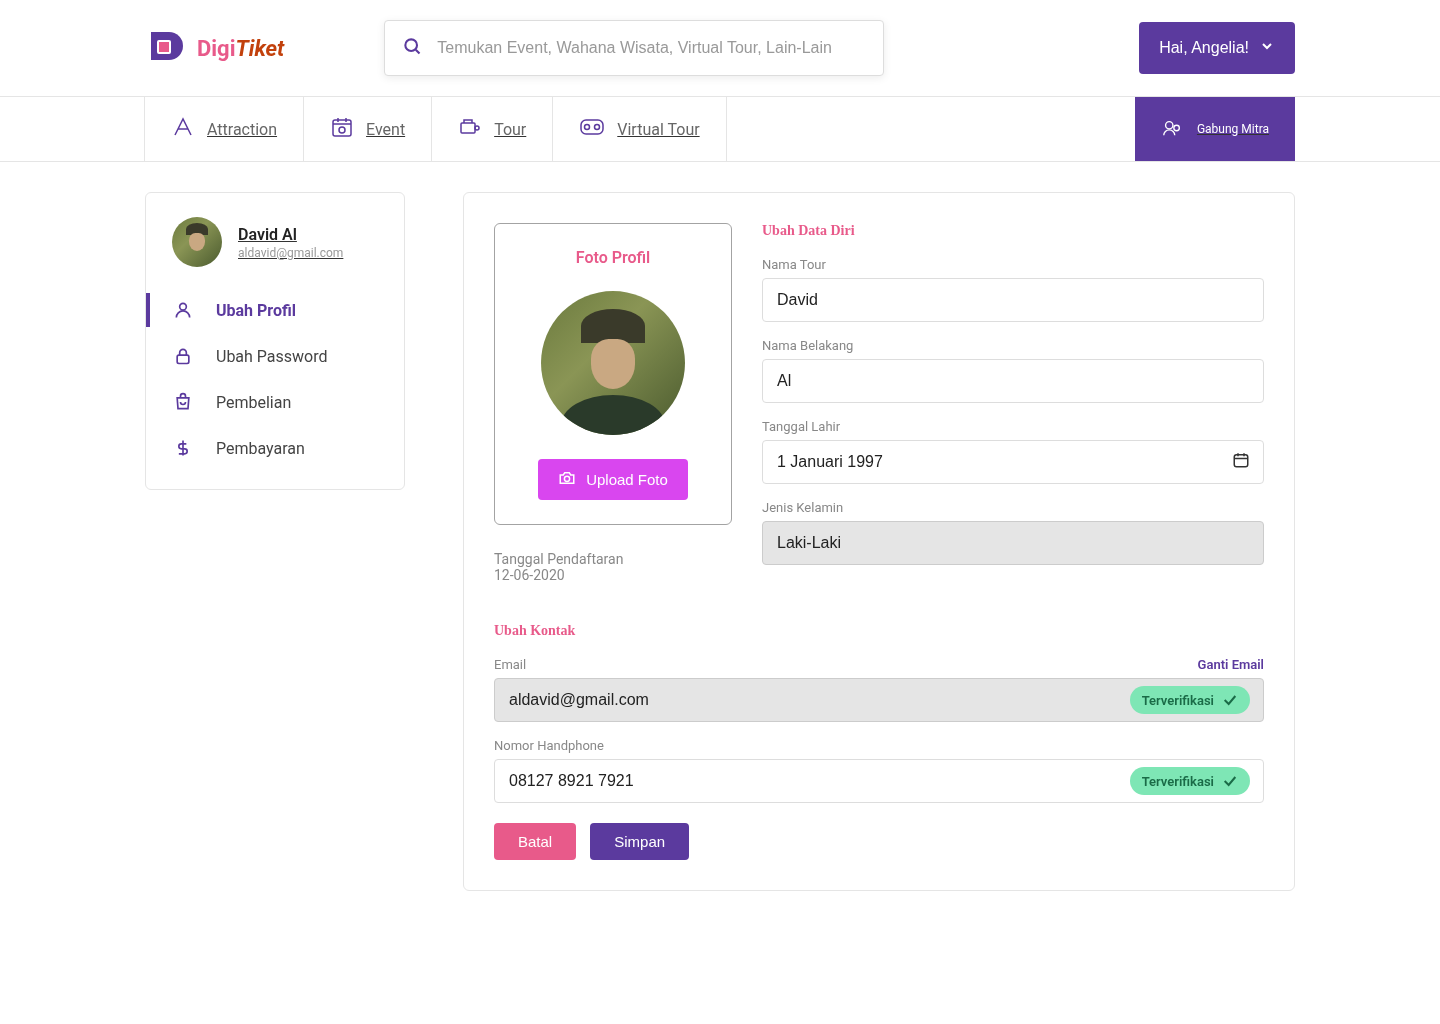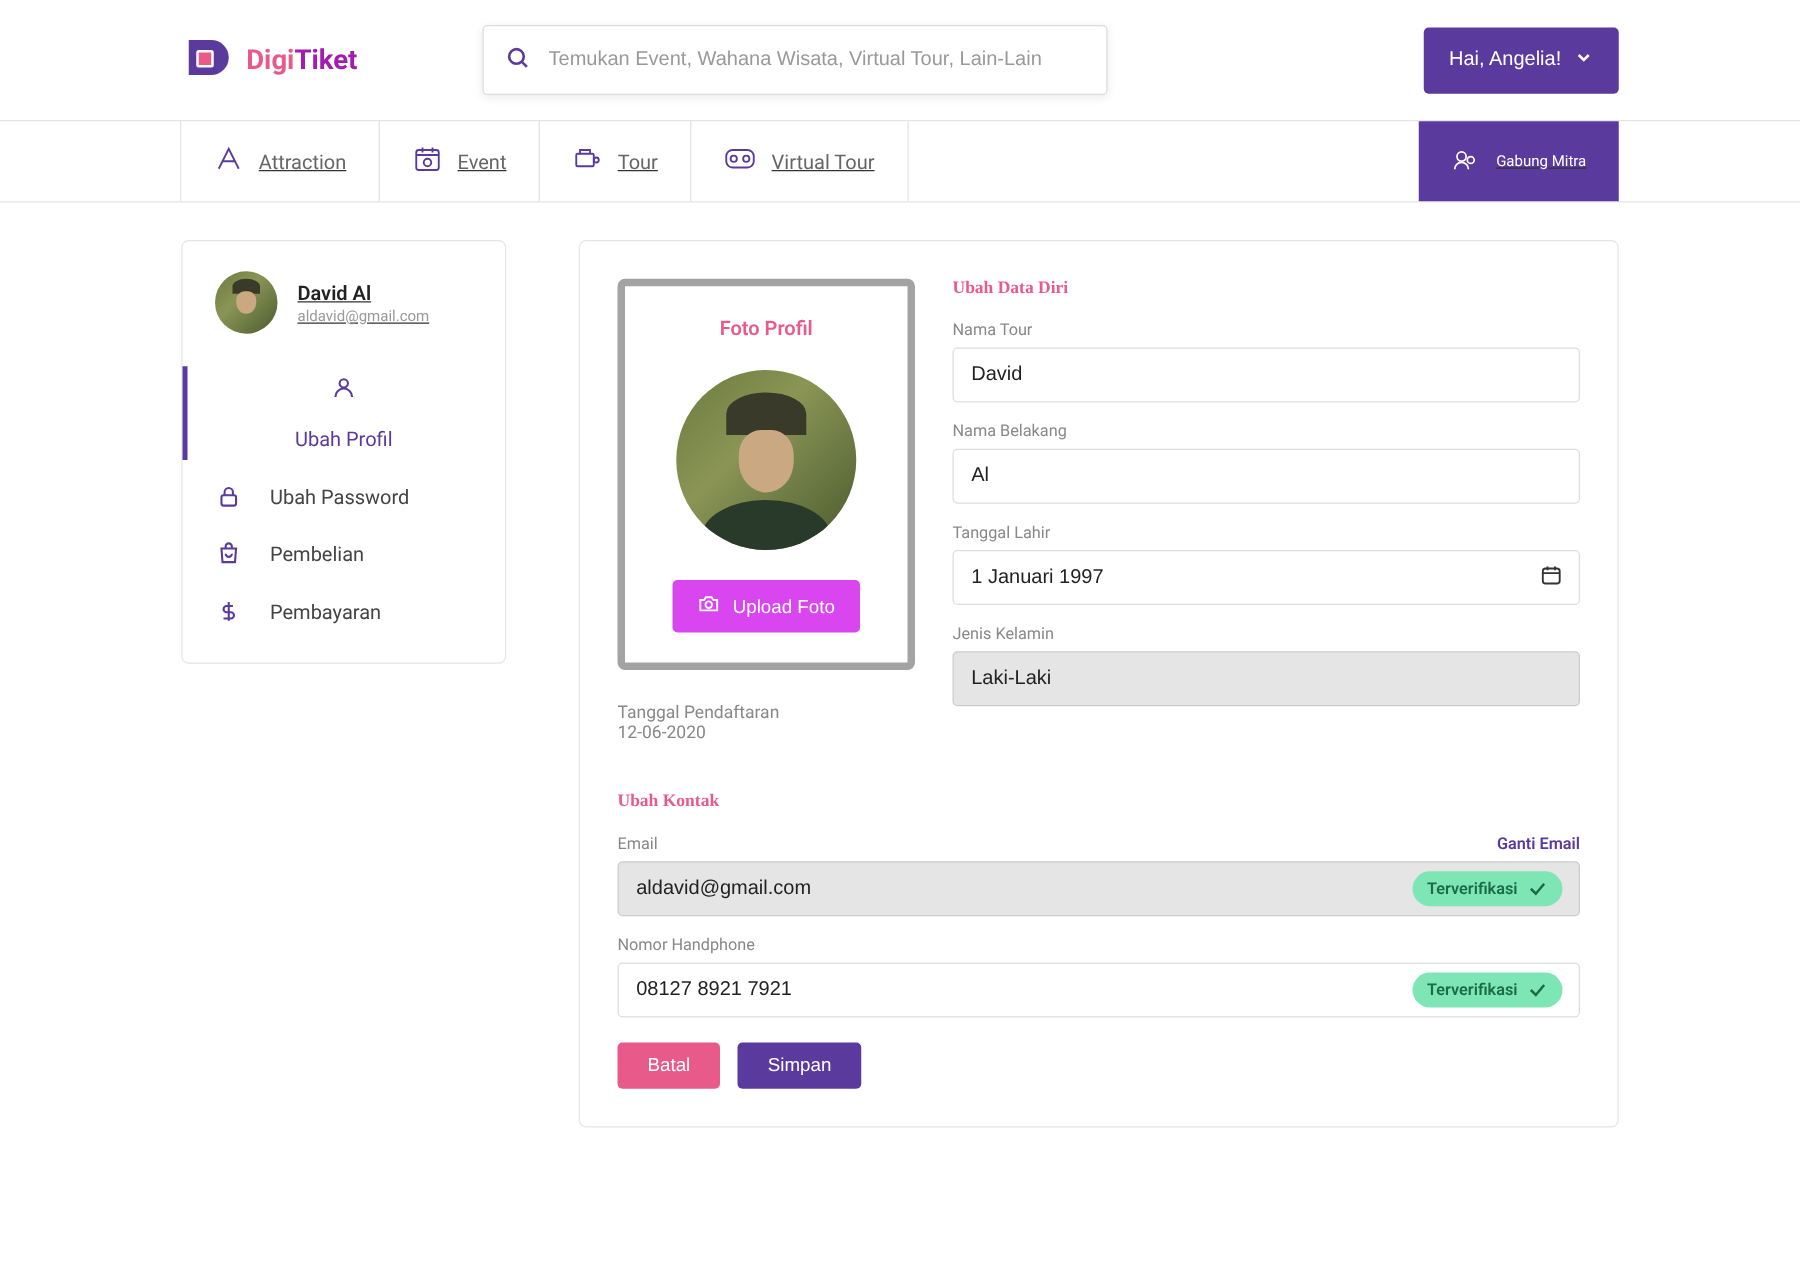--- a/index.html
+++ b/index.html
@@ -4,21 +4,21 @@
   <style>
     * { margin: 0; padding: 0; box-sizing: border-box; }
     body { font-family: -apple-system, BlinkMacSystemFont, 'Segoe UI', Roboto, sans-serif; background: #fff; color: #333; }
 
     
     .header { display: flex; align-items: center; padding: 20px 145px; gap: 100px; }
     .logo { display: flex; align-items: center; gap: 8px; }
     .logo-icon { width: 44px; height: 44px; }
     .logo-text { font-size: 22px; font-weight: 700; }
     .logo-text .digi { color: #e85a8a; }
-    .logo-text .tiket { color: #a21caf; }
+    .logo-text .tiket { color: #c2410c; font-style: italic; }
     .search-wrap { flex: 1; max-width: 500px; position: relative; }
     .search-input { width: 100%; padding: 18px 18px 18px 52px; border: 1px solid #ddd; border-radius: 4px; font-size: 16px; box-shadow: 0 2px 8px rgba(0,0,0,0.08); }
     .search-input::placeholder { color: #999; }
     .search-icon { position: absolute; left: 18px; top: 50%; transform: translateY(-50%); color: #5b3a9e; }
     .user-btn { margin-left: auto; background: #5b3a9e; color: #fff; padding: 16px 20px; border-radius: 4px; border: none; font-size: 16px; display: flex; align-items: center; gap: 10px; cursor: pointer; }
 
     
     .nav { display: flex; border-top: 1px solid #e5e5e5; border-bottom: 1px solid #e5e5e5; text-decoration: underline; }
     .nav-inner { display: flex; margin-left: 145px; }
     .nav-item { display: flex; align-items: center; gap: 12px; padding: 18px 26px; border-left: 1px solid #e5e5e5; border-right: 1px solid #e5e5e5; font-size: 16px; color: #666; cursor: pointer; margin-left: -1px; }
@@ -31,30 +31,30 @@
     
     .sidebar { width: 260px; border: 1px solid #e5e5e5; border-radius: 6px; padding-bottom: 18px; }
     .side-user { display: flex; align-items: center; gap: 16px; padding: 24px 26px 20px; text-decoration: underline; }
     .side-avatar { width: 50px; height: 50px; border-radius: 50%; background: linear-gradient(135deg, #6b7a3e 0%, #8a9555 40%, #4a5a2e 100%); flex-shrink: 0; position: relative; overflow: hidden; }
     .side-avatar::before { content: ''; position: absolute; top: 6px; left: 14px; width: 22px; height: 12px; background: #3a3a2a; border-radius: 50% 50% 0 0; }
     .side-avatar::after { content: ''; position: absolute; top: 16px; left: 17px; width: 16px; height: 18px; background: #c9a882; border-radius: 40% 40% 50% 50%; }
     .side-name { font-weight: 600; font-size: 16px; color: #222; }
     .side-email { font-size: 12px; color: #999; margin-top: 2px; }
     .side-menu { list-style: none; }
     .side-menu li { display: flex; align-items: center; gap: 22px; padding: 13px 26px; font-size: 16px; color: #444; cursor: pointer; position: relative; }
-    .side-menu li.active { color: #5b3a9e; font-weight: 400; flex-direction: column; }
+    .side-menu li.active { color: #5b3a9e; font-weight: 700; }
     .side-menu li.active::before { content: ''; position: absolute; left: 0; top: 6px; bottom: 6px; width: 4px; background: #5b3a9e; }
     .side-menu .side-icon { width: 22px; display: flex; justify-content: center; color: #5b3a9e; }
 
     
     .panel { flex: 1; border: 1px solid #e5e5e5; border-radius: 6px; padding: 30px; }
     .panel-top { display: flex; gap: 30px; align-items: flex-start; }
 
     
-    .photo-card { width: 238px; border: 6px solid #a3a3a3; border-radius: 6px; padding: 24px 20px; text-align: center; }
+    .photo-card { width: 238px; border: 1px solid #a3a3a3; border-radius: 6px; padding: 24px 20px; text-align: center; }
     .photo-title { color: #e85a8a; font-weight: 600; font-size: 16px; margin-bottom: 24px; }
     .big-avatar { width: 144px; height: 144px; border-radius: 50%; background: linear-gradient(135deg, #6b7a3e 0%, #8a9555 40%, #4a5a2e 100%); margin: 0 auto 24px; position: relative; overflow: hidden; }
     .big-avatar::before { content: ''; position: absolute; top: 18px; left: 40px; width: 64px; height: 34px; background: #3a3a2a; border-radius: 50% 50% 0 0; }
     .big-avatar::after { content: ''; position: absolute; top: 48px; left: 50px; width: 44px; height: 50px; background: #c9a882; border-radius: 40% 40% 50% 50%; }
     .big-avatar .shirt { position: absolute; bottom: 0; left: 20px; right: 20px; height: 40px; background: #2a3a2a; border-radius: 50% 50% 0 0 / 30px 30px 0 0; }
     .upload-btn { background: #d946ef; color: #fff; border: none; padding: 10px 20px; border-radius: 4px; font-size: 15px; display: inline-flex; align-items: center; gap: 10px; cursor: pointer; }
 
     .reg-row { display: flex; justify-content: space-between; font-size: 14px; color: #888; margin-top: 26px; width: 238px; flex-direction: column; }
 
     

